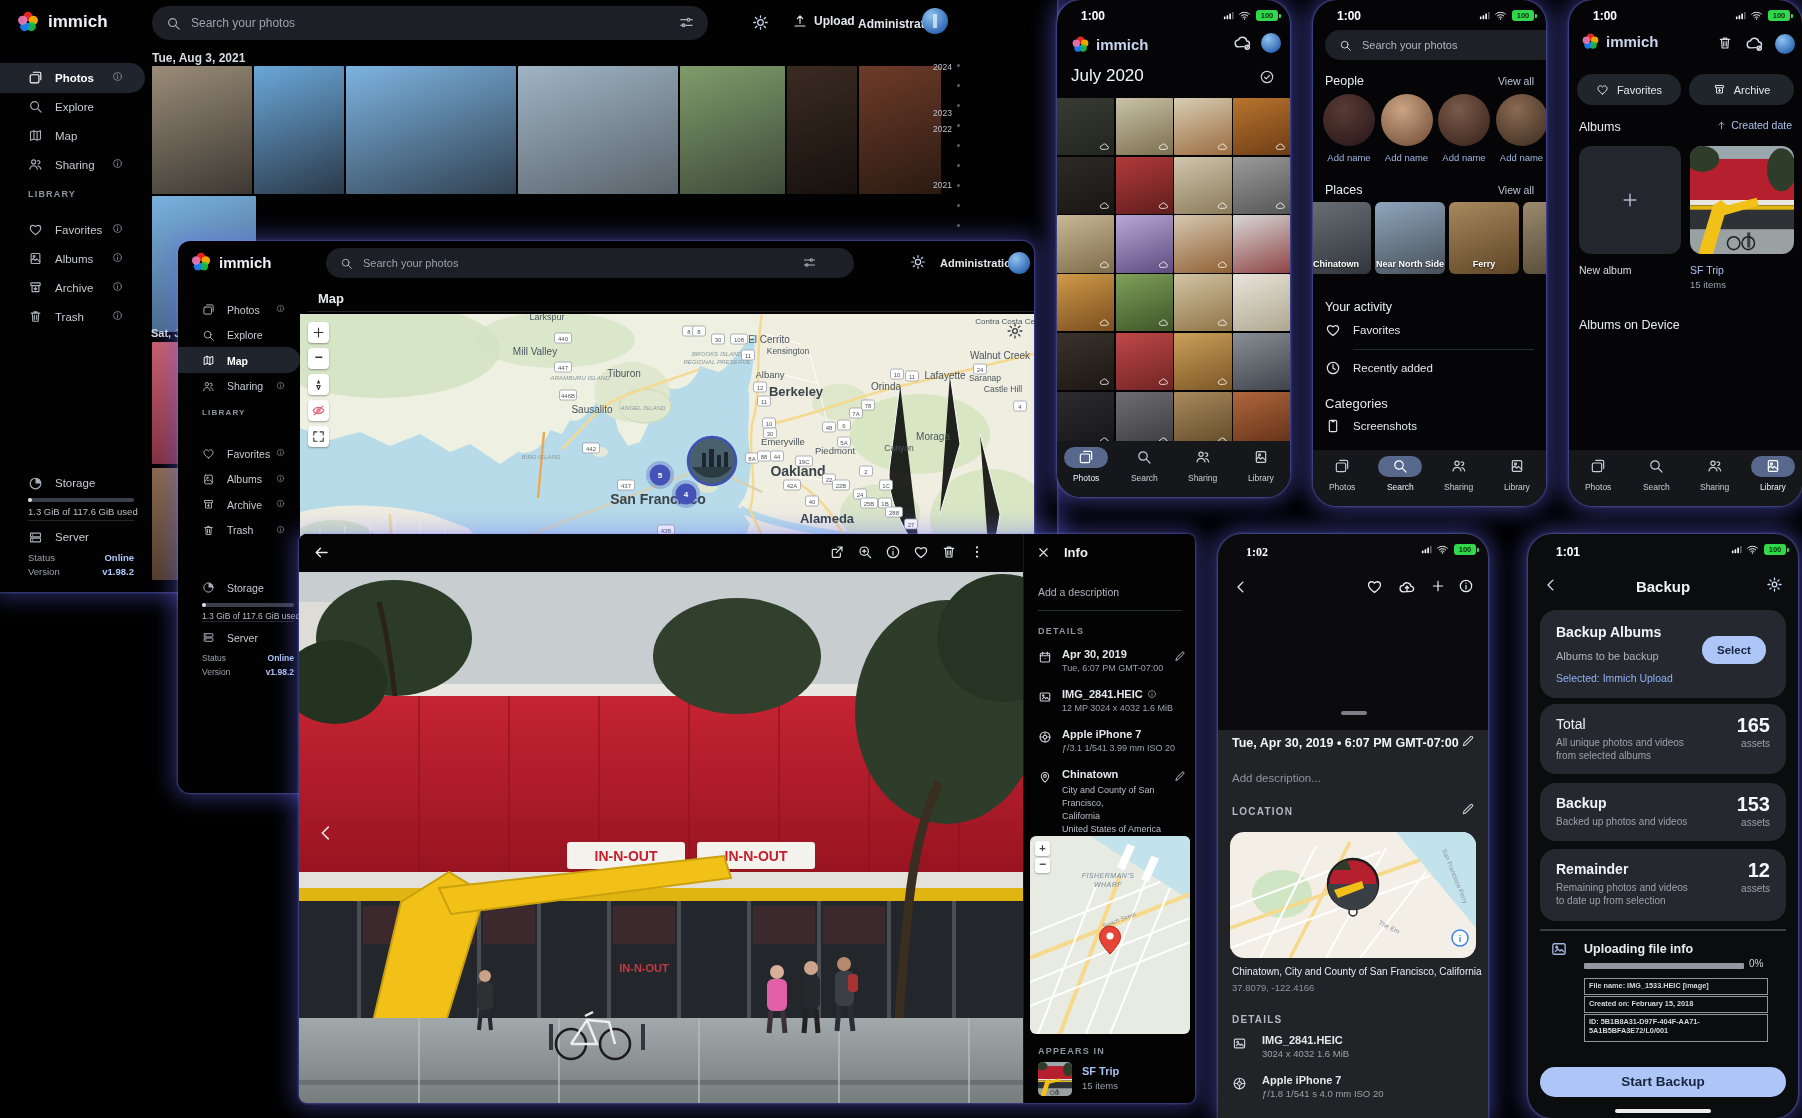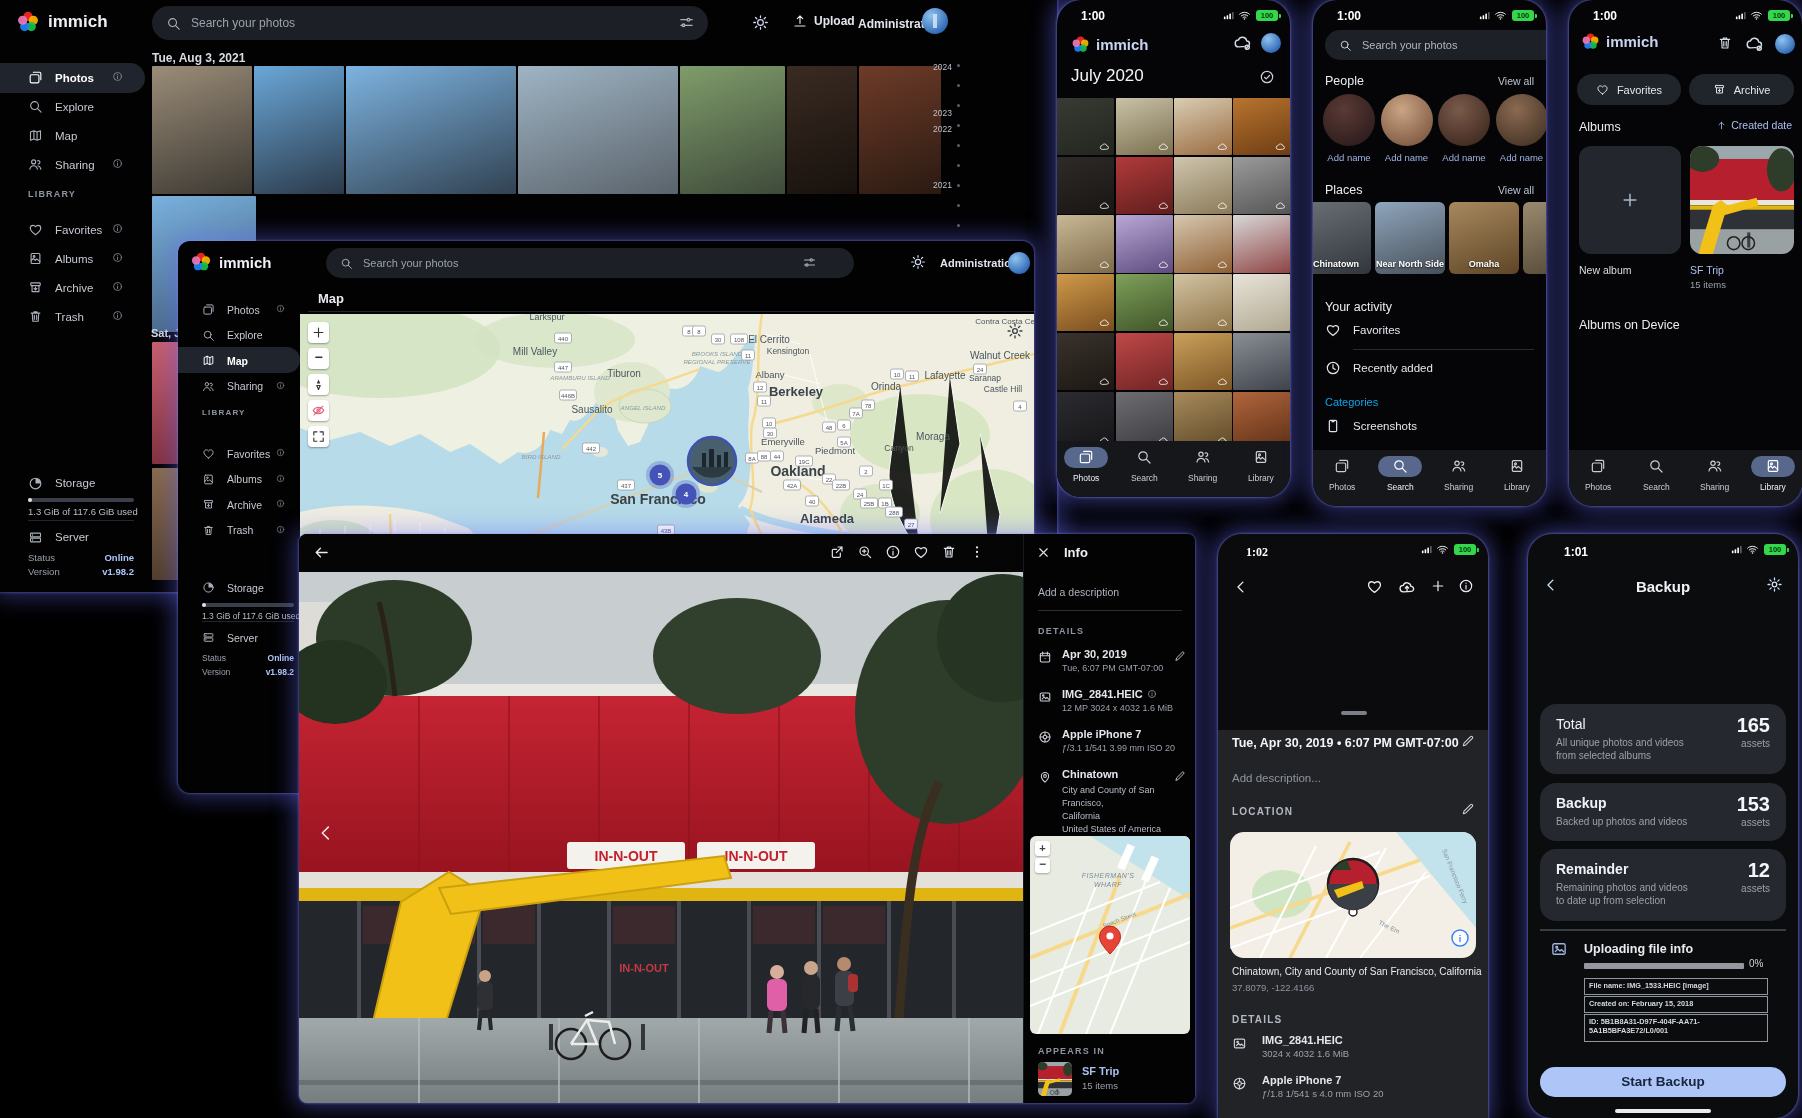--- a/index.html
+++ b/index.html
@@ -1130,21 +1130,21 @@
   <div class="abs" style="left:12px;top:183px;font-size:12.5px;color:#e9ecf1">Places</div>
   <div class="abs" style="right:12px;top:184px;font-size:10.5px;color:#b9c3d2">View all</div>
   <div id="p2places" class="abs" style="left:0;top:202px;width:233px;height:76px;overflow:hidden">
       <div class="tile" style="left: -12px; top: 0px; width: 70px; height: 72px; border-radius: 6px; background: linear-gradient(160deg, rgb(106, 112, 118), rgb(49, 54, 60));">
         <div class="abs" style="left: 0px; bottom: 5px; width: 70px; text-align: center; font-size: 9px; font-weight: bold; color: rgb(255, 255, 255); text-shadow: rgba(0, 0, 0, 0.8) 0px 1px 2px; white-space: nowrap;">Chinatown</div>
       </div>
       <div class="tile" style="left: 62px; top: 0px; width: 70px; height: 72px; border-radius: 6px; background: linear-gradient(160deg, rgb(143, 166, 189), rgb(71, 79, 88));">
         <div class="abs" style="left: 0px; bottom: 5px; width: 70px; text-align: center; font-size: 9px; font-weight: bold; color: rgb(255, 255, 255); text-shadow: rgba(0, 0, 0, 0.8) 0px 1px 2px; white-space: nowrap;">Near North Side</div>
       </div>
       <div class="tile" style="left: 136px; top: 0px; width: 70px; height: 72px; border-radius: 6px; background: linear-gradient(160deg, rgb(168, 137, 94), rgb(94, 69, 38));">
-        <div class="abs" style="left: 0px; bottom: 5px; width: 70px; text-align: center; font-size: 9px; font-weight: bold; color: rgb(255, 255, 255); text-shadow: rgba(0, 0, 0, 0.8) 0px 1px 2px; white-space: nowrap;">Omaha</div>
+        <div class="abs" style="left: 0px; bottom: 5px; width: 70px; text-align: center; font-size: 9px; font-weight: bold; color: rgb(255, 255, 255); text-shadow: rgba(0, 0, 0, 0.8) 0px 1px 2px; white-space: nowrap;">Ferry</div>
       </div>
       <div class="tile" style="left: 210px; top: 0px; width: 70px; height: 72px; border-radius: 6px; background: linear-gradient(160deg, rgb(154, 138, 110), rgb(78, 68, 50));">
         <div class="abs" style="left: 0px; bottom: 5px; width: 70px; text-align: center; font-size: 9px; font-weight: bold; color: rgb(255, 255, 255); text-shadow: rgba(0, 0, 0, 0.8) 0px 1px 2px; white-space: nowrap;">Pi</div>
       </div>
     </div>
   <div class="abs" style="left:12px;top:300px;font-size:12.5px;color:#e9ecf1">Your activity</div>
   <div id="p2activity">
       <span class="ic abs" style="left: 12px; top: 322px; color: rgb(223, 227, 234);">
         <svg width="16" height="16" viewBox="0 0 24 24" fill="none" stroke="currentColor" stroke-width="1.8" stroke-linecap="round" stroke-linejoin="round">
           <path d="M12 20.3C7.2 16.9 3.6 13.6 3.6 9.9 3.6 7.3 5.6 5.3 8.1 5.3c1.5 0 2.9.7 3.9 2.1 1-1.4 2.4-2.1 3.9-2.1 2.5 0 4.5 2 4.5 4.6 0 3.7-3.6 7-8.4 10.4z"></path>
@@ -1153,21 +1153,21 @@
       <div class="abs" style="left: 40px; top: 324px; font-size: 11.5px; color: rgb(227, 231, 238);">Favorites</div>
       <div class="abs" style="left: 40px; top: 349px; width: 181px; height: 1px; background: rgb(38, 42, 49);"></div>
       <span class="ic abs" style="left: 12px; top: 360px; color: rgb(223, 227, 234);">
         <svg width="16" height="16" viewBox="0 0 24 24" fill="none" stroke="currentColor" stroke-width="1.8" stroke-linecap="round" stroke-linejoin="round">
           <circle cx="12" cy="12" r="8.5"></circle>
           <path d="M12 7v5.2l3.4 2"></path>
         </svg>
       </span>
       <div class="abs" style="left: 40px; top: 362px; font-size: 11.5px; color: rgb(227, 231, 238);">Recently added</div>
     </div>
-  <div class="abs" style="left:12px;top:396px;font-size:11px;color:#0ea5e9">Categories</div>
+  <div class="abs" style="left:12px;top:396px;font-size:13px;color:#e5e5e5">Categories</div>
   <div id="p2categories">
       <span class="ic abs" style="left: 12px; top: 418px; color: rgb(223, 227, 234);">
         <svg width="16" height="16" viewBox="0 0 24 24" fill="none" stroke="currentColor" stroke-width="1.8" stroke-linecap="round" stroke-linejoin="round">
           <rect x="6.5" y="3.5" width="11" height="17" rx="1.8"></rect>
           <path d="M10.5 5.5h3"></path>
         </svg>
       </span>
       <div class="abs" style="left: 40px; top: 420px; font-size: 11.5px; color: rgb(227, 231, 238);">Screenshots</div>
     </div>
   <div class="navhost"></div>
@@ -1470,35 +1470,41 @@
     <span class="ic abs" style="left: 218px; top: 9px; color: rgb(255, 255, 255);">
       <svg width="13" height="13" viewBox="0 0 24 24" fill="none" stroke="currentColor" stroke-width="1.8" stroke-linecap="round" stroke-linejoin="round">
         <path d="M3 9.5c5.2-4.6 12.8-4.6 18 0 M6 12.7c3.6-3 8.4-3 12 0 M9 15.8c1.9-1.5 4.1-1.5 6 0"></path>
         <circle cx="12" cy="18.6" r="1.4" fill="currentColor" stroke="none"></circle>
       </svg>
     </span>
     <div class="batt" style="left: 236px; top: 10px;">100<i></i></div>
   </div>
 
 <div id="p5" class="phone" style="left:1528px;top:534px;width:270px;height:584px;background:#0b0c0e;">
-  <div class="st-time" style="left:28px;top:11px;margin-left:8px;">1:01</div>
+  <div class="st-time" style="left:28px;top:11px;">1:01</div>
   <div class="stat-ic"></div>
   <span class="ic abs" style="left:14px;top:42px;color:#cfe0f7">
       <svg width="18" height="18" viewBox="0 0 24 24" fill="none" stroke="currentColor" stroke-width="1.8" stroke-linecap="round" stroke-linejoin="round">
         <path d="M14.5 5.5L8 12l6.5 6.5"></path>
       </svg>
     </span>
   <div class="abs" style="left:0;top:44px;width:270px;text-align:center;font-size:15px;font-weight:bold;color:#eef1f5">Backup</div>
   <span class="ic abs" style="left:238px;top:42px;color:#cfe0f7">
       <svg width="17" height="17" viewBox="0 0 24 24" fill="none" stroke="currentColor" stroke-width="1.8" stroke-linecap="round" stroke-linejoin="round">
         <circle cx="12" cy="12" r="3.2"></circle>
         <path d="M12 2.8v2.6 M12 18.6v2.6 M2.8 12h2.6 M18.6 12h2.6 M5.5 5.5l1.8 1.8 M16.7 16.7l1.8 1.8 M18.5 5.5l-1.8 1.8 M7.3 16.7l-1.8 1.8"></path>
       </svg>
     </span>
 
+  <div class="card" style="left:12px;top:76px;width:246px;height:88px;">
+    <div class="abs" style="left:16px;top:14px;font-size:14px;font-weight:bold;color:#f0f2f6">Backup Albums</div>
+    <div class="abs" style="left:16px;top:40px;font-size:11px;color:#aeb4bd">Albums to be backup</div>
+    <div class="abs" style="left:162px;top:26px;width:64px;height:28px;border-radius:14px;background:#aec6f7;color:#16243e;font-size:11.5px;font-weight:bold;text-align:center;line-height:28px;">Select</div>
+    <div class="abs" style="left:16px;top:62px;font-size:10.5px;color:#8fb2f5">Selected: Immich Upload</div>
+  </div>
   <div id="p5stats">
       <div class="card" style="left: 12px; top: 170px; width: 246px; height: 70px;">
         <div class="abs" style="left: 16px; top: 12px; font-size: 14px; font-weight: normal; color: rgb(240, 242, 246);">Total</div>
         <div class="abs" style="left: 16px; top: 32px; width: 140px; font-size: 10px; color: rgb(154, 161, 171); line-height: 13px;">All unique photos and videos from selected albums</div>
         <div class="abs" style="right: 16px; top: 10px; font-size: 20px; font-weight: bold; color: rgb(244, 246, 249); text-align: right;">165</div>
         <div class="abs" style="right: 16px; top: 34px; font-size: 10px; color: rgb(154, 161, 171); text-align: right;">assets</div>
       </div>
       <div class="card" style="left: 12px; top: 249px; width: 246px; height: 58px;">
         <div class="abs" style="left: 16px; top: 12px; font-size: 14px; font-weight: bold; color: rgb(240, 242, 246);">Backup</div>
         <div class="abs" style="left: 16px; top: 32px; width: 140px; font-size: 10px; color: rgb(154, 161, 171); line-height: 13px;">Backed up photos and videos</div>

